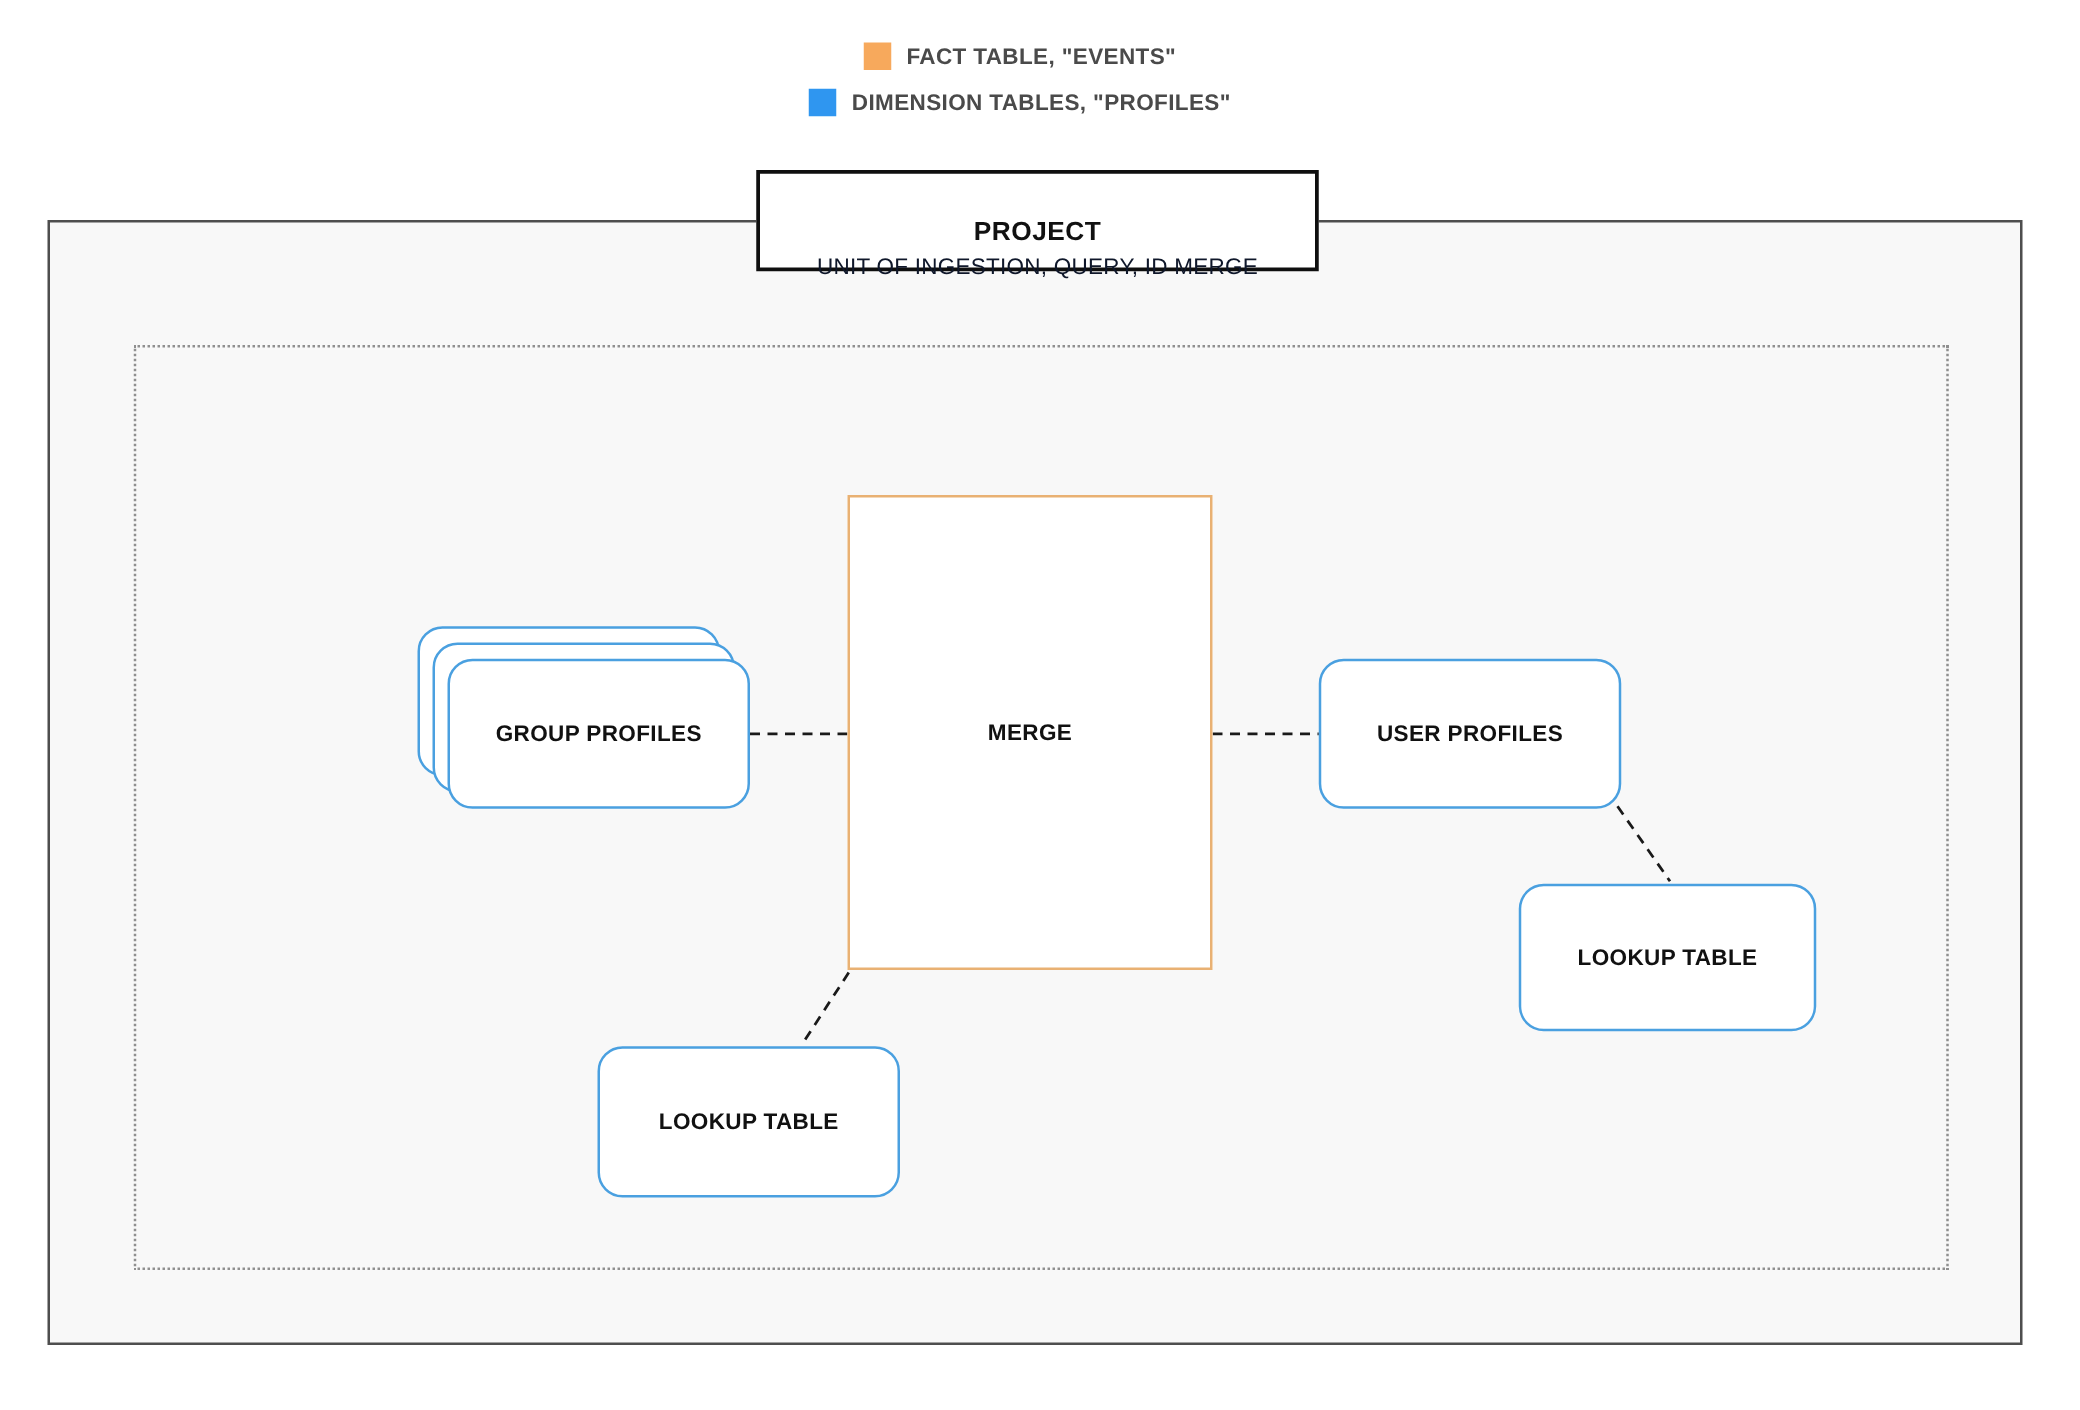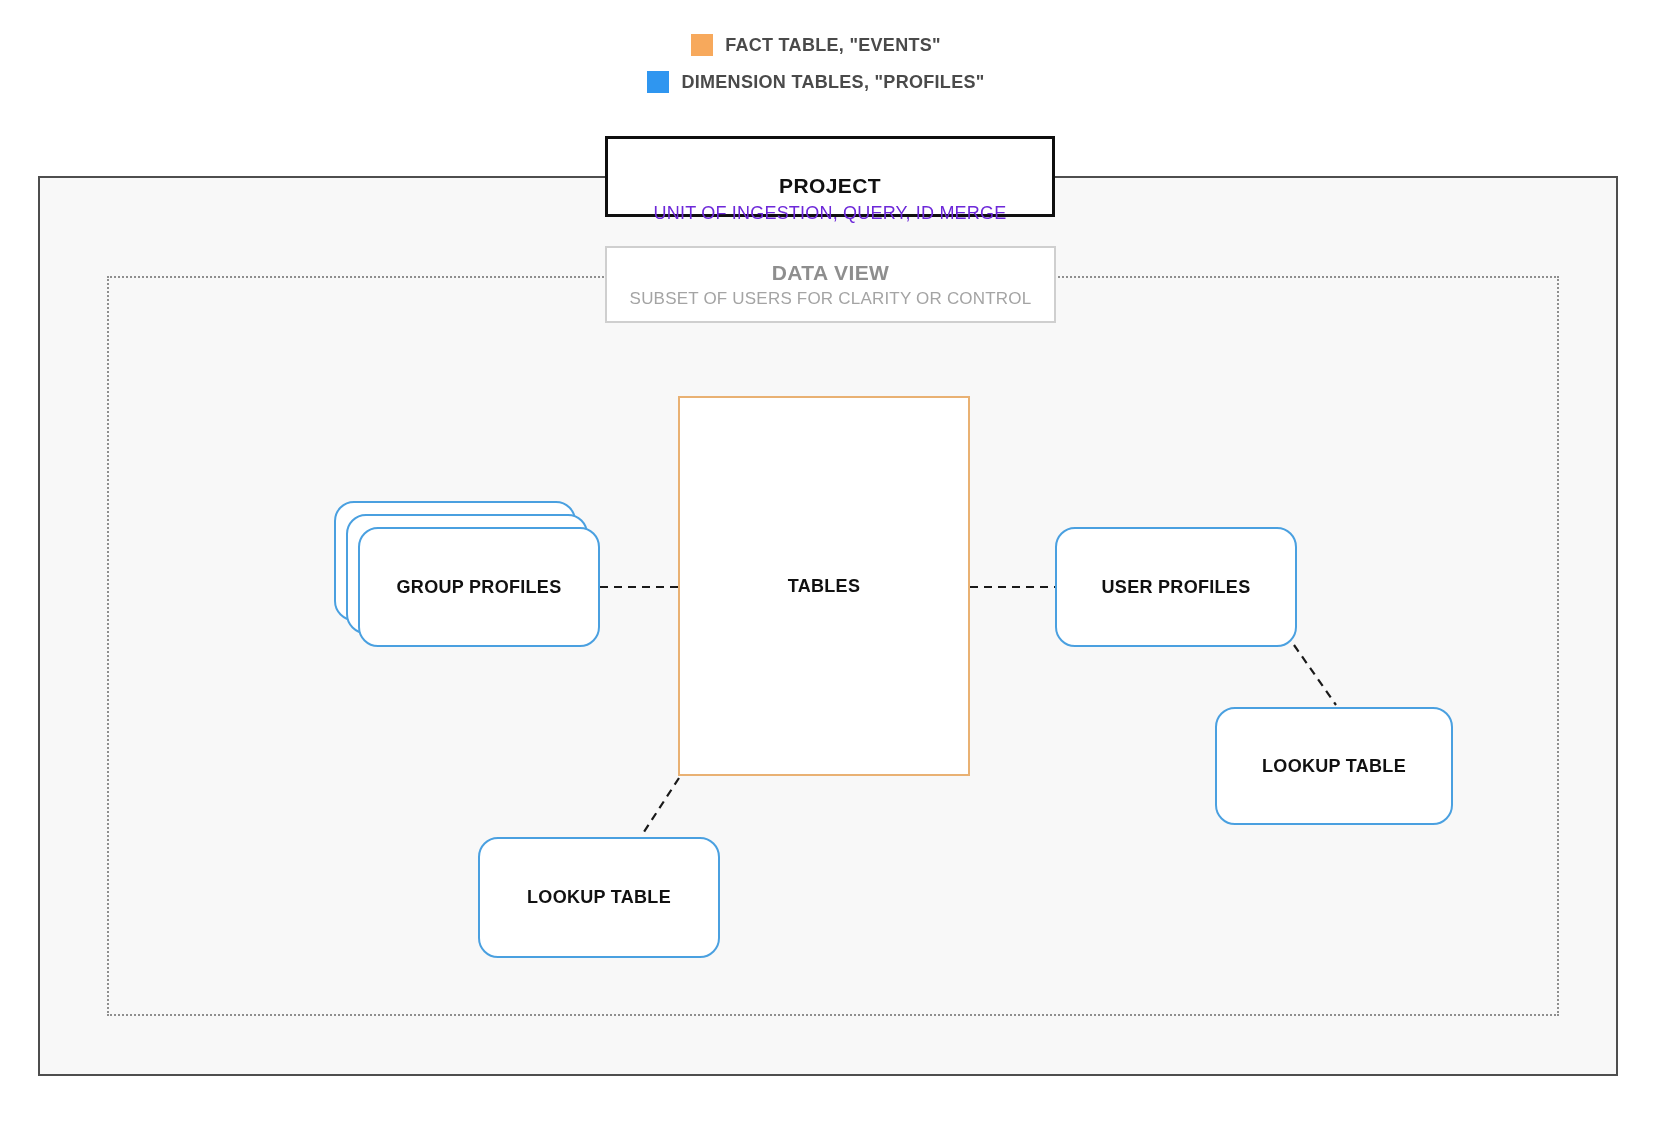--- a/index.html
+++ b/index.html
@@ -72,21 +72,21 @@
   }
   .project-title {
     font-size: 21px;
     font-weight: bold;
     color: #111111;
     letter-spacing: 0.4px;
     margin-top: 44px;
   }
   .project-subtitle {
     font-size: 18px;
-    color: #6d28d9;
+    color: #0f172a;
     letter-spacing: 0.2px;
   }
 
   
   .data-view-boundary {
     position: absolute;
     left: 107px;
     top: 276px;
     width: 1452px;
     height: 740px;
@@ -198,34 +198,30 @@
 
   <div class="project-boundary"></div>
 
   <div class="project-box">
     <div class="project-title">PROJECT</div>
     <div class="project-subtitle">UNIT OF INGESTION, QUERY, ID MERGE</div>
   </div>
 
   <div class="data-view-boundary"></div>
 
-  <div class="data-view-box">
-    <div class="data-view-title">DATA VIEW</div>
-    <div class="data-view-subtitle">SUBSET OF USERS FOR CLARITY OR CONTROL</div>
-  </div>
 
   <svg class="connectors" viewBox="0 0 1664 1128" xmlns="http://www.w3.org/2000/svg">
     <line class="connector" x1="600" y1="587" x2="678" y2="587"></line>
     <line class="connector" x1="970" y1="587" x2="1055" y2="587"></line>
     <line class="connector" x1="1294" y1="645" x2="1336" y2="705"></line>
     <line class="connector" x1="679" y1="778" x2="642" y2="835"></line>
   </svg>
 
   <div class="node fact-node">
-    <span class="node-label">TABLES</span>
+    <span class="node-label">MERGE</span>
   </div>
 
   <div class="stack-card stack-back-2"></div>
   <div class="stack-card stack-back-1"></div>
   <div class="node dim-node group-profiles">
     <span class="node-label">GROUP PROFILES</span>
   </div>
 
   <div class="node dim-node user-profiles">
     <span class="node-label">USER PROFILES</span>

